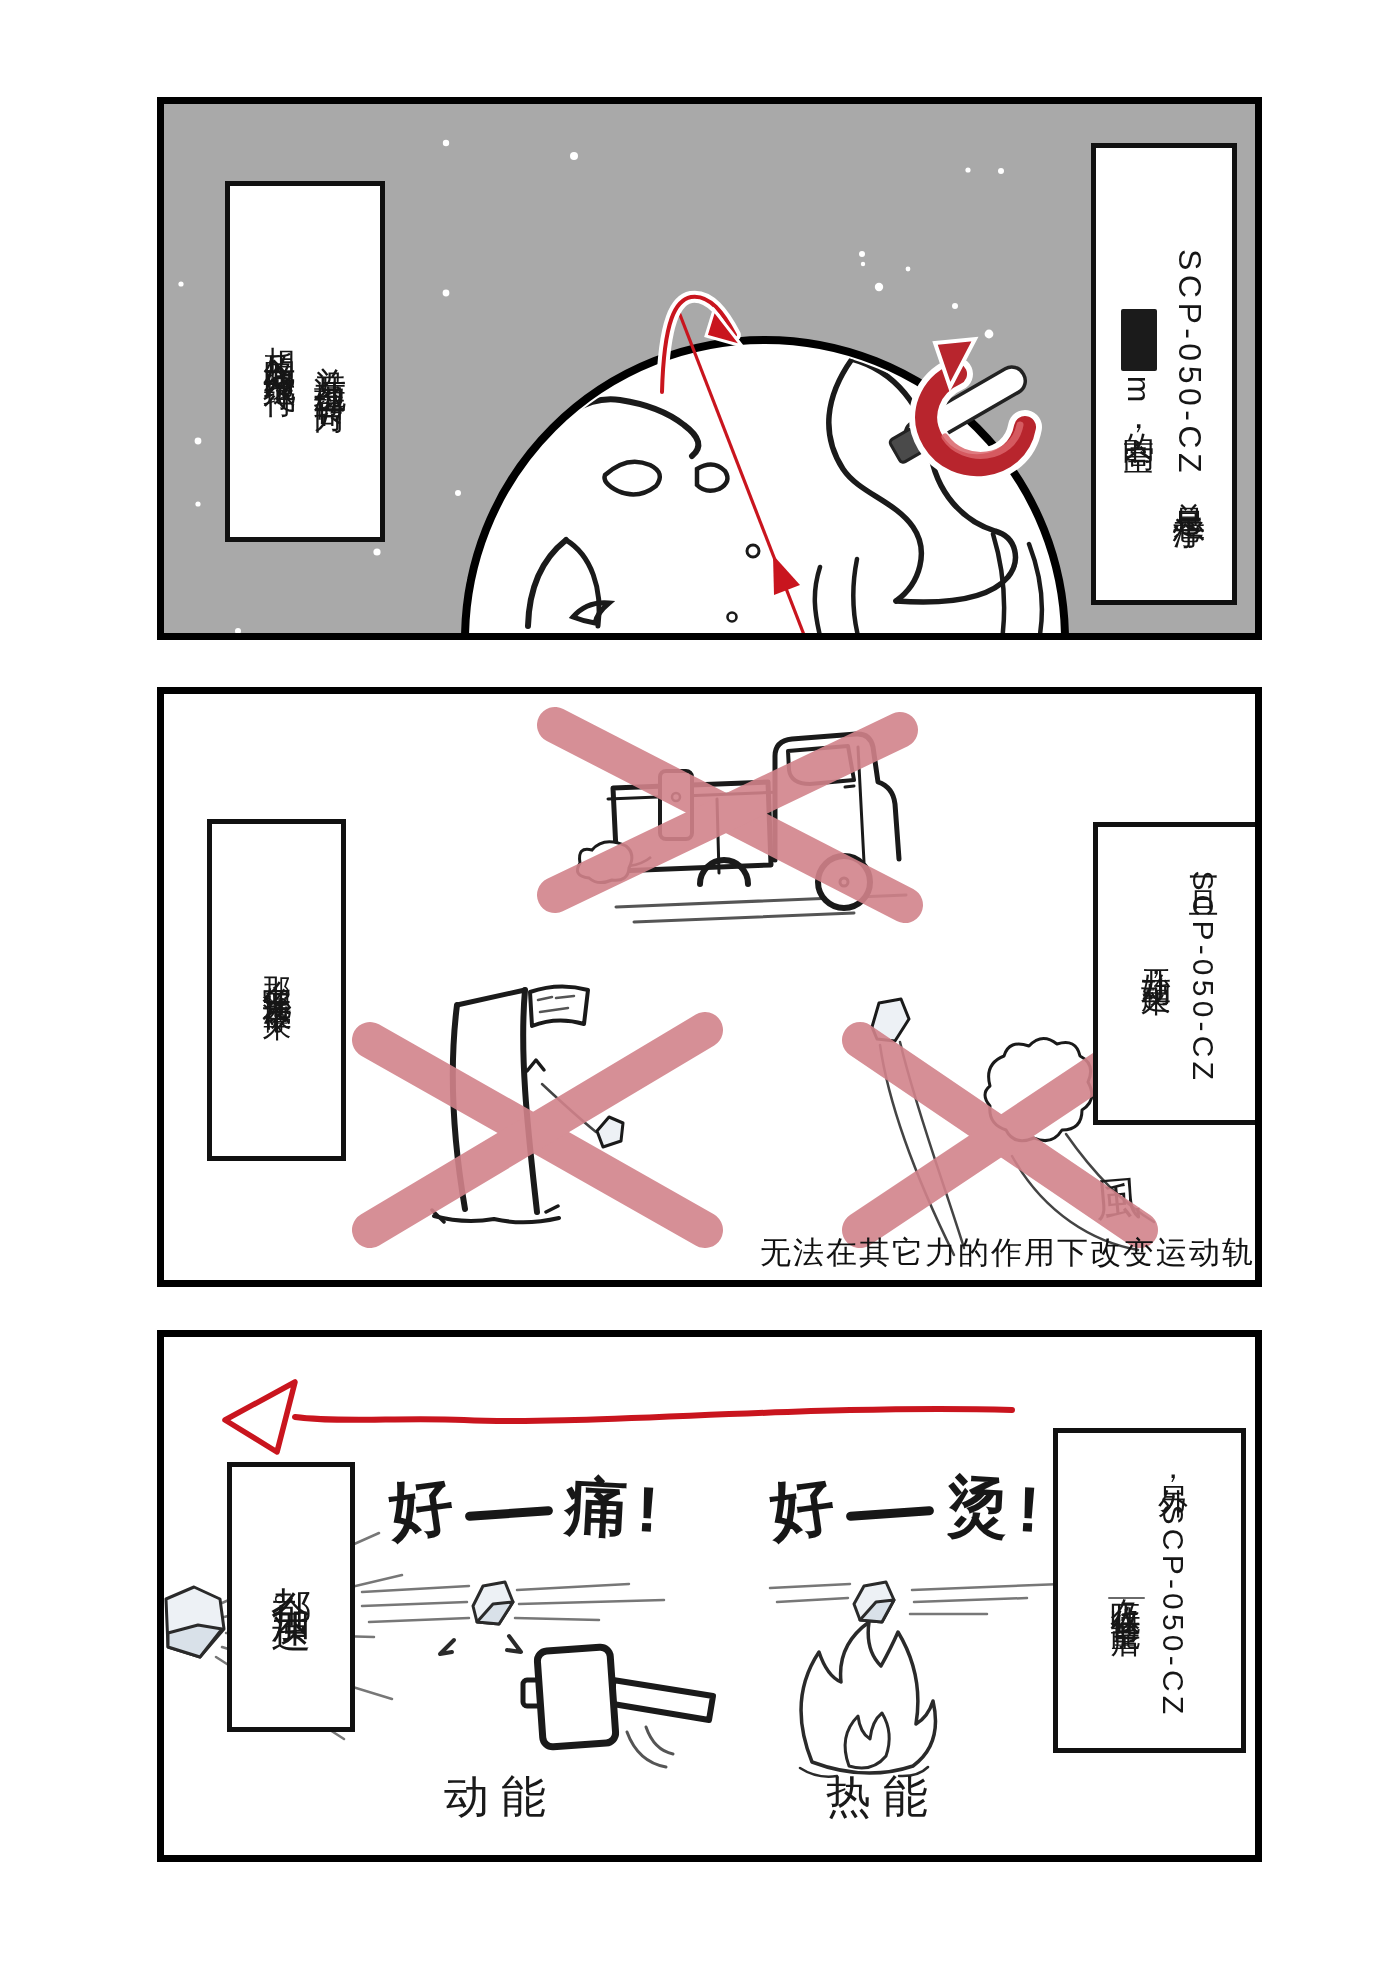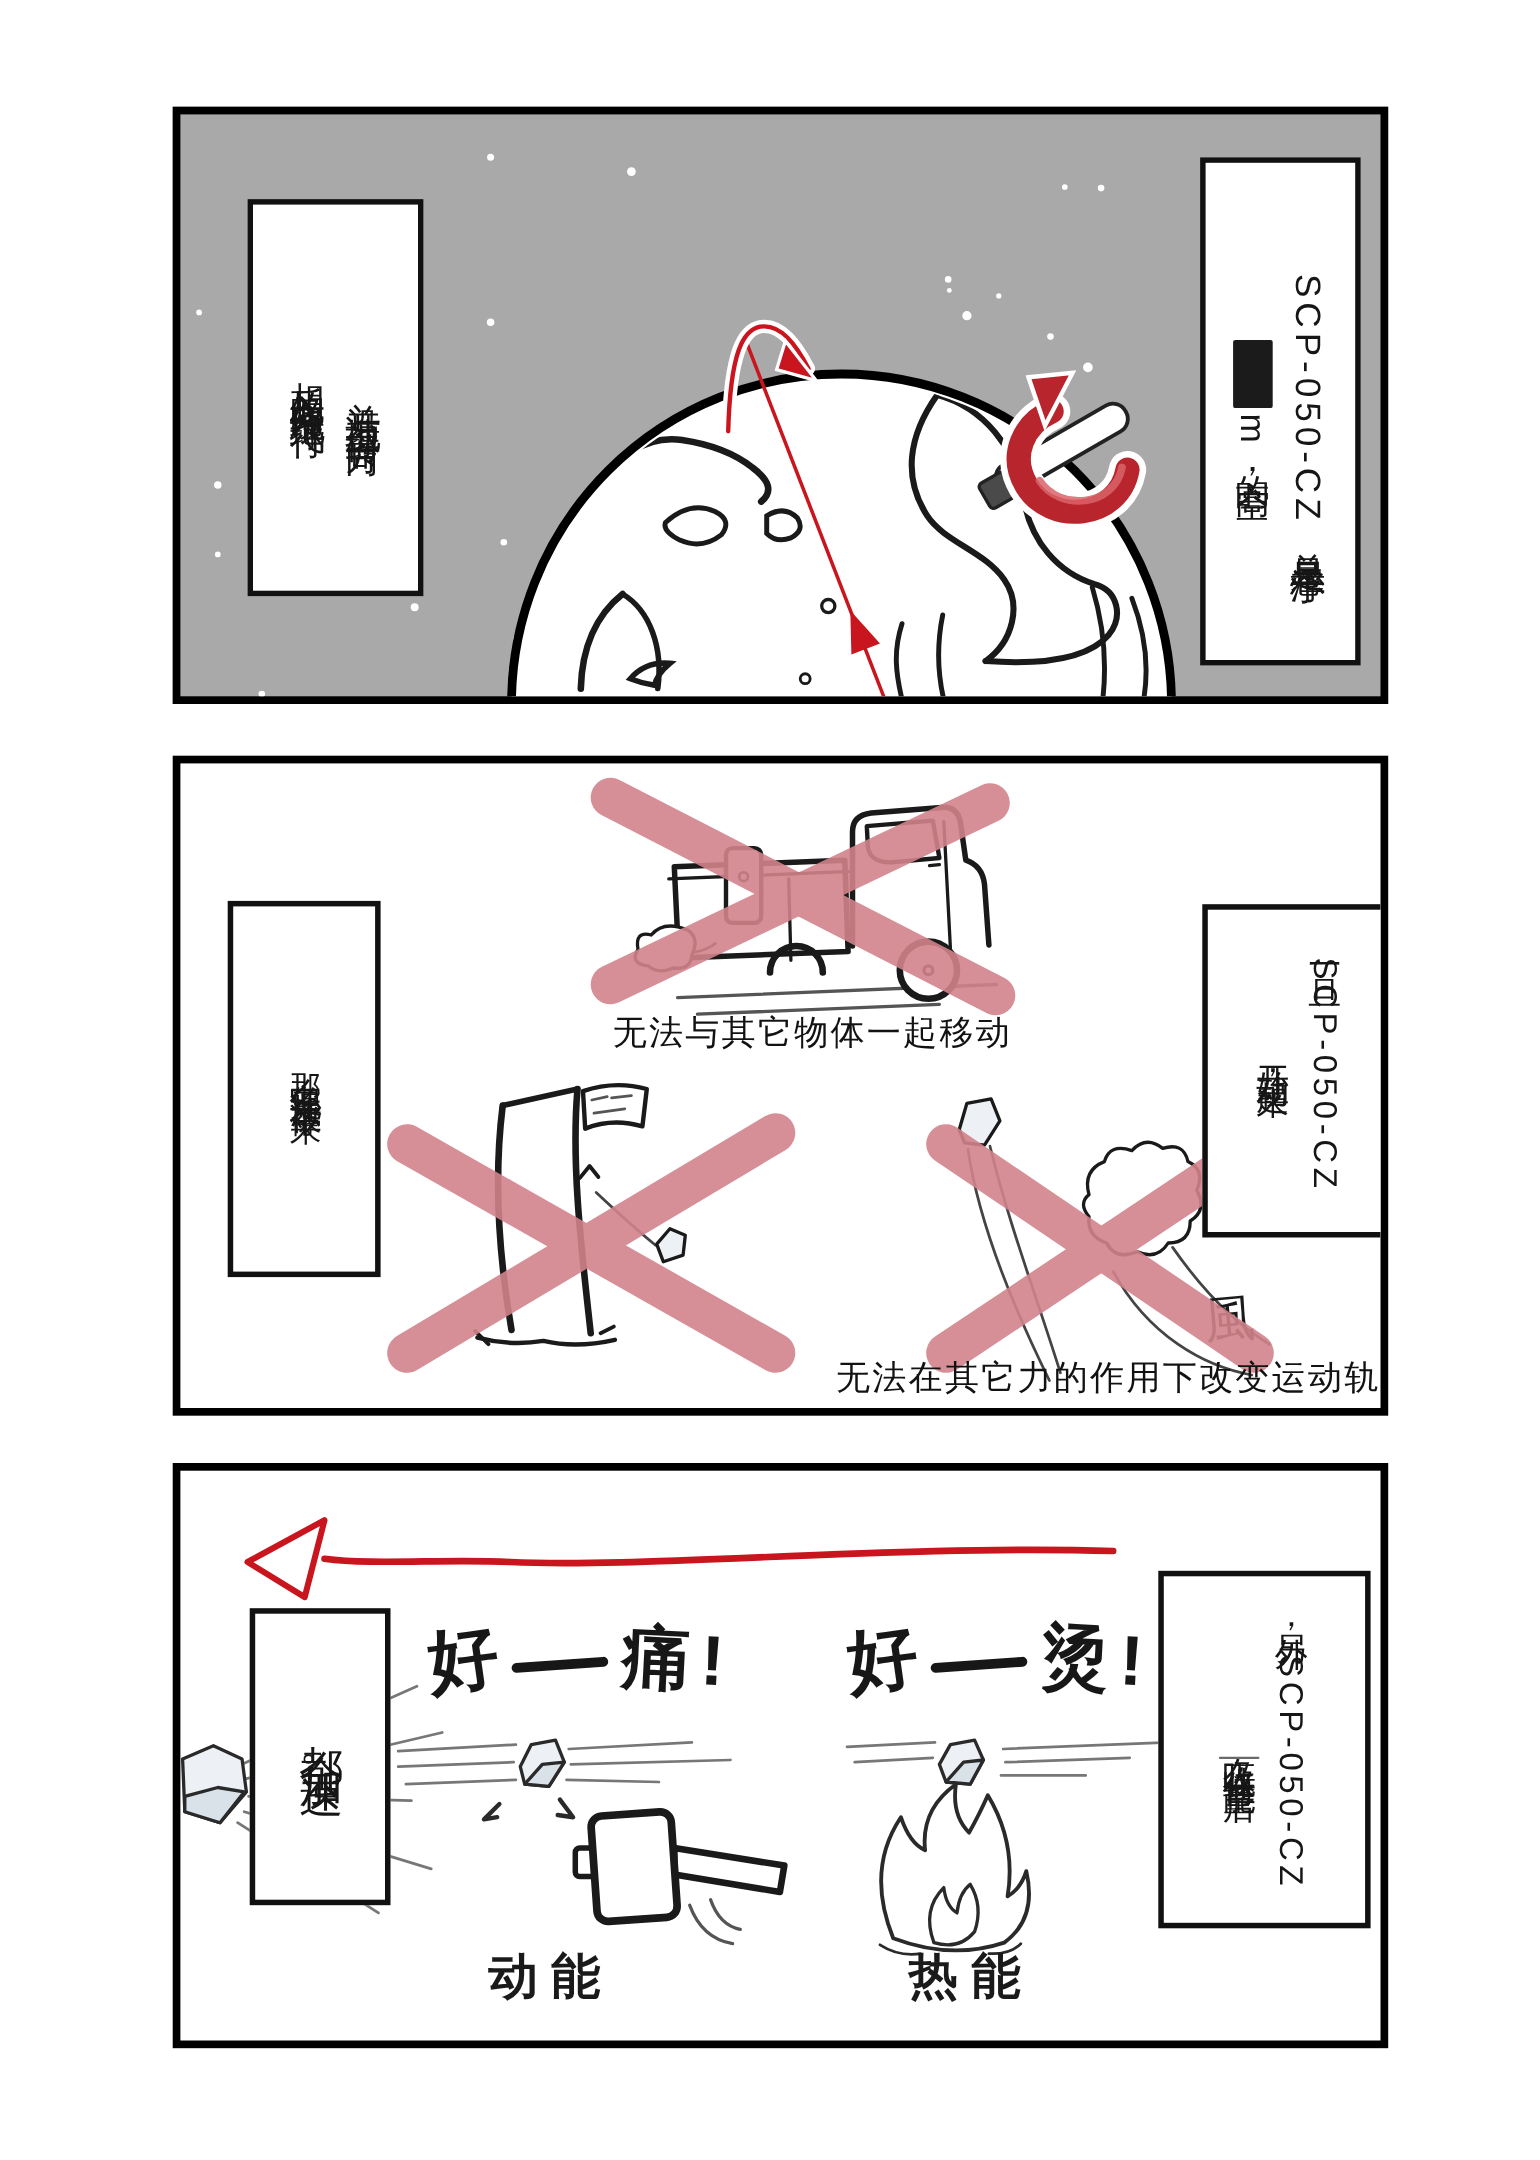--- a/index.html
+++ b/index.html
@@ -20,21 +20,21 @@
   .redact-half{position:relative;display:inline;}
   .redact-half::after{content:"";position:absolute;left:-2px;right:-2px;top:-2px;height:60%;
                       background:#6a6a6a;border-radius:2px;}
   
   .hcap{position:absolute;font-size:31px;letter-spacing:2px;text-align:center;color:#121212;white-space:nowrap;}
   
   .yell{position:absolute;display:flex;align-items:center;gap:12px;font-weight:bold;color:#171717;}
   .yell .head{font-size:64px;transform:rotate(-8deg);}
   .yell .dash{width:88px;height:9px;background:#171717;border-radius:5px;transform:rotate(-4deg);margin-top:10px;}
   .yell .tail{font-size:64px;transform:rotate(3deg);letter-spacing:8px;white-space:nowrap;}
-  .elabel{position:absolute;width:150px;text-align:center;font-size:45px;font-weight:bold;
+  .elabel{position:absolute;width:150px;text-align:center;font-size:45px;font-weight:normal;
           letter-spacing:12px;color:#1a1a1a;white-space:nowrap;}
 </style>
 </head>
 <body>
 
 <div class="page">
 
   <section class="panel panel-space">
     <svg class="art" width="1105" height="543" viewBox="0 0 1105 543">
 
@@ -192,21 +192,20 @@
       </div>
     </div>
 
     <div class="tbox" style="left:929px;top:128px;width:174px;height:303px;">
       <div class="vtext fs30">
         <div>一旦SCP-050-CZ</div>
         <div>开始动起来，</div>
       </div>
     </div>
 
-    <div class="hcap" style="left:393px;top:224px;width:360px;">无法与其它物体一起移动</div>
     <div class="hcap" style="left:596px;top:538px;width:480px;">无法在其它力的作用下改变运动轨迹</div>
   </section>
 
   <section class="panel panel-energy">
     <svg class="art" width="1105" height="532" viewBox="0 0 1105 532">
 
       <g fill="none" stroke="#c9151e" stroke-linecap="round" stroke-linejoin="round">
         <path d="M 855 80 C 657 74 427 96 307 90 C 247 87 182 93 138 87" stroke-width="6"></path>
         <polygon points="68,90 138,52 120,122" stroke-width="5.5"></polygon>
       </g>

